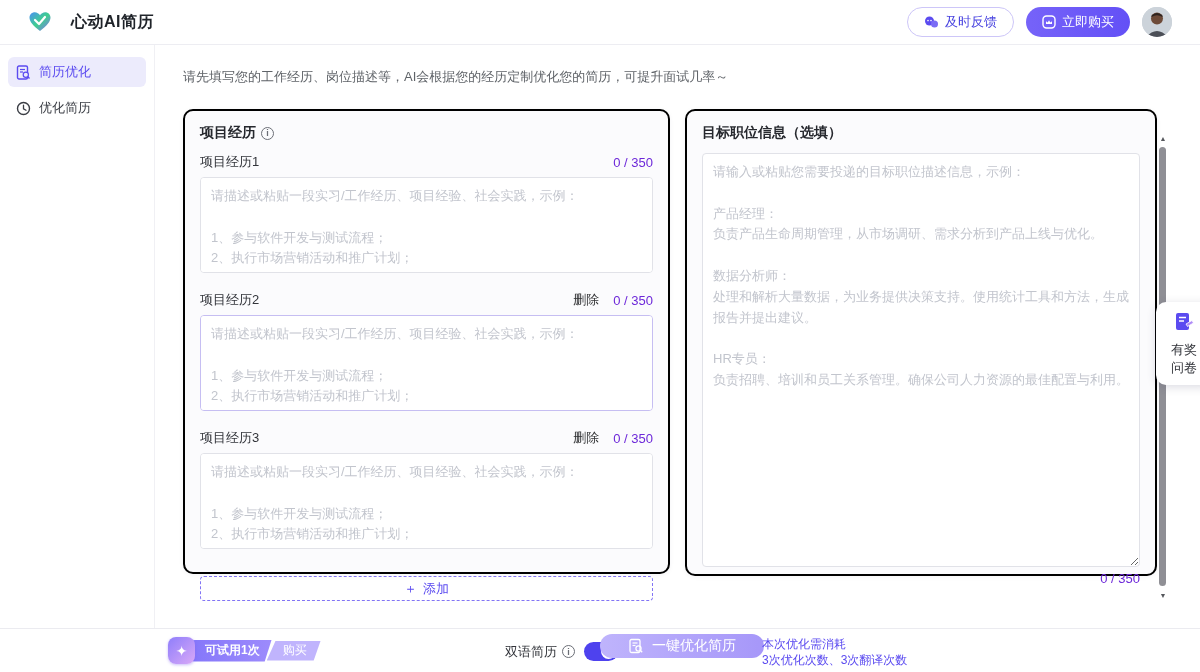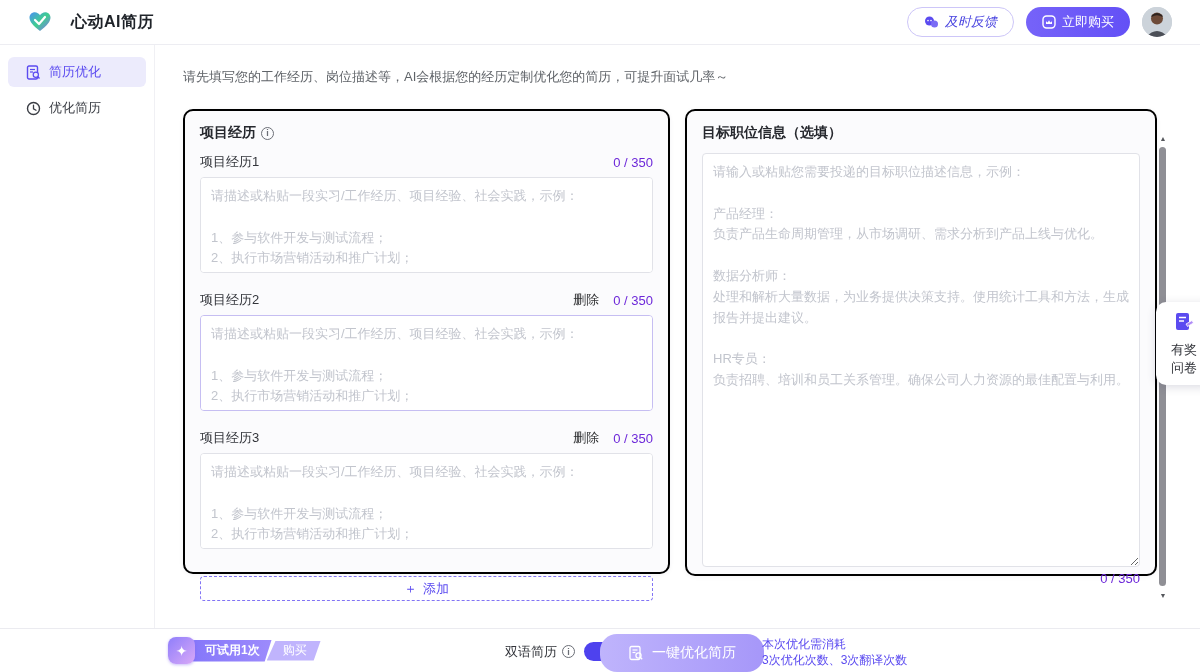--- a/index.html
+++ b/index.html
@@ -7,30 +7,30 @@
   body { font-family:"Liberation Sans","DejaVu Sans",sans-serif; background:#fff; color:#303133; position:relative; }
 
   
   .header { position:absolute; top:0; left:0; right:0; height:45px; background:#fff;
             border-bottom:1px solid #ededf2; display:flex; align-items:center; padding:0 28px; z-index:30; }
   .brand { display:flex; align-items:center; gap:19px; }
   .brand-text { font-size:16px; font-weight:bold; color:#1f2329; letter-spacing:.5px; }
   .header-actions { margin-left:auto; display:flex; align-items:center; gap:12px; }
   .btn-feedback { display:flex; align-items:center; gap:6px; height:30px; padding:12px 16px;
                   border:1px solid #cdc6f8; border-radius:16px; background:#fff; color:#4a45e0;
-                  font-size:13px; cursor:pointer;font-style:italic; }
+                  font-size:13px; cursor:pointer; }
   .btn-buy { display:flex; align-items:center; gap:6px; height:30px; padding:0 16px; border:none;
              border-radius:16px; background:linear-gradient(90deg,#7663f9,#6350f6); color:#fff;
              font-size:13px; cursor:pointer; }
   .avatar { width:30px; height:30px; border-radius:50%; overflow:hidden; background:#ccd3da; cursor:pointer; }
 
   
   .sidebar { position:absolute; top:45px; left:0; width:155px; bottom:44px; background:#fff;
              border-right:1px solid #f0f0f4; padding:12px 8px; z-index:10; }
-  .side-item { display:flex; align-items:center; gap:8px; height:30px; padding:0 18px; border-radius:6px;
+  .side-item { display:flex; align-items:center; gap:8px; height:30px; padding:0 8px; border-radius:6px;
                font-size:13px; color:#3a3d44; cursor:pointer; margin-bottom:6px; }
   .side-item.active { background:#ecebfc; color:#5b4bf0; }
 
   
   .main { position:absolute; top:45px; left:155px; right:0; bottom:44px; background:#fff; padding:14px 0 0 28px; }
   .page-title-row { display:flex; align-items:center; gap:8px; }
   .page-title { font-size:20px; font-weight:bold; color:#4b3df0; }
   .subtitle { margin-top:9px; font-size:13px; color:#5f6368; }
 
   .panels { display:flex; gap:15px; margin-top:23px; }
@@ -81,21 +81,21 @@
              box-shadow:0 1px 3px rgba(120,90,240,.4); z-index:2; }
   .tb-seg1 { margin-left:-4px; height:22px; display:flex; align-items:center; padding:0 12px 0 14px;
              background:linear-gradient(90deg,#8577fa,#9d8bfc); color:#fff; font-size:12px; font-weight:bold;
              clip-path:polygon(0 0,100% 0,calc(100% - 7px) 100%,0 100%); border-radius:4px 0 0 4px; }
   .tb-seg2 { margin-left:-5px; height:20px; display:flex; align-items:center; padding:0 14px 0 16px;
              background:#c0b4fd; color:#fff; font-size:12px;
              clip-path:polygon(9px 0,100% 0,calc(100% - 7px) 100%,0 100%); }
   .bilingual { position:absolute; left:505px; top:13px; display:flex; align-items:center; gap:5px; font-size:13px; color:#32343a; }
   .toggle { width:34px; height:19px; border-radius:10px; background:#4e42ee; position:relative; cursor:pointer; margin-left:4px; }
   .toggle-knob { position:absolute; top:2px; right:2px; width:15px; height:15px; border-radius:50%; background:#fff; }
-  .btn-optimize { position:absolute; left:600px; top:5px; height:38px; padding:8px 28px; border:none;
+  .btn-optimize { position:absolute; left:600px; top:5px; height:24px; padding:8px 28px; border:none;
                   border-radius:17px; background:linear-gradient(90deg,#bfb4fc,#a697f9); color:#fff;
                   font-size:14px; cursor:pointer; display:flex; align-items:center; gap:8px; }
   .cost-note { position:absolute; left:762px; top:7px; font-size:12px; color:#5b4bf0; line-height:1.35; }
 
   svg { display:block; }
 </style>
 </head>
 <body>
 
 <div class="header">

